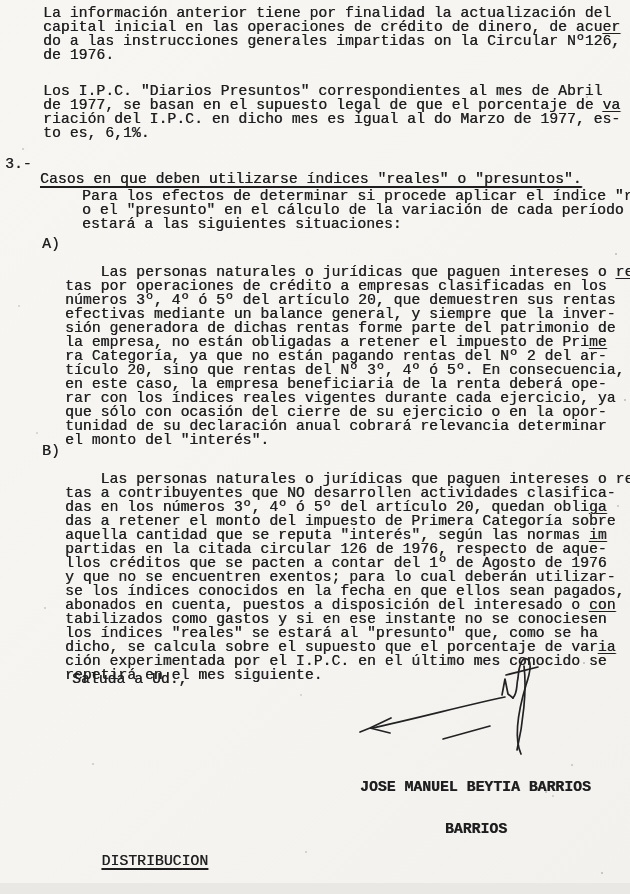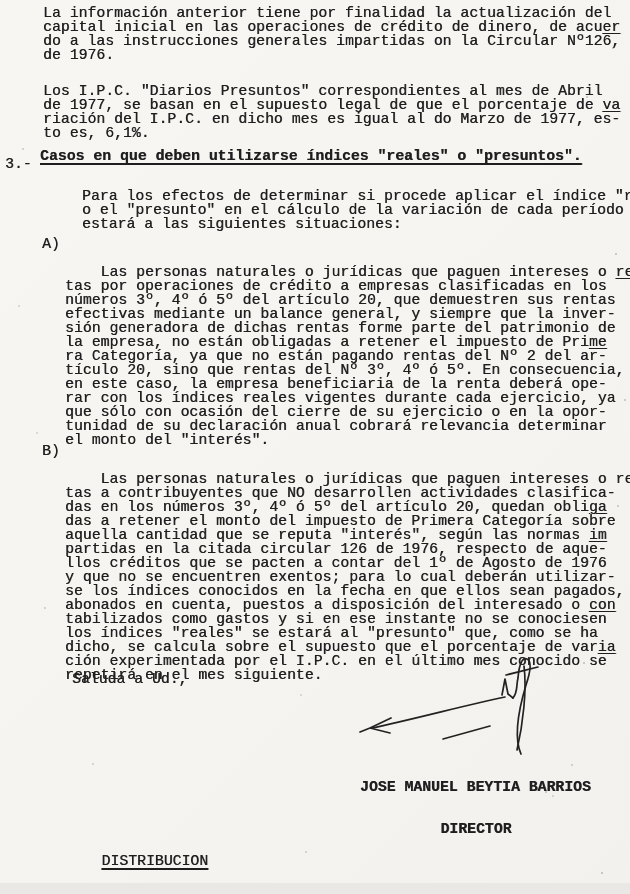--- a/index.html
+++ b/index.html
@@ -79,21 +79,21 @@
 do a las instrucciones generales impartidas on la Circular Nº126,
 de 1976.</div>
 
   <div class="txt" style="left:43px;top:84px;width:586px;">Los I.P.C. "Diarios Presuntos" correspondientes al mes de Abril
 de 1977, se basan en el supuesto legal de que el porcentaje de <u>va</u>
 riación del I.P.C. en dicho mes es igual al do Marzo de 1977, es-
 to es, 6,1%.</div>
 
   <div class="txt" style="left:5px;top:157px;">3.-</div>
 
-  <div class="txt heading-underline" style="left:40px;top:149px;width:586px;font-weight:bold;">Casos en que deben utilizarse índices "reales" o "presuntos".</div>
+  <div class="txt heading-underline" style="left:40px;top:172px;width:586px;">Casos en que deben utilizarse índices "reales" o "presuntos".</div>
 
   <div class="txt" style="left:43px;top:189px;width:587px;margin-left:39px;">Para los efectos de determinar si procede aplicar el índice "real"
 o el "presunto" en el cálculo de la variación de cada período se
 estará a las siguientes situaciones:</div>
 
   <div class="txt hang" style="left:42px;top:237px;width:588px;">
     <span class="marker txt" style="position:absolute;">A)</span>
     <span>Las personas naturales o jurídicas que paguen intereses o <u>ren</u>
 tas por operaciones de crédito a empresas clasificadas en los
 números 3º, 4º ó 5º del artículo 20, que demuestren sus rentas
@@ -137,21 +137,21 @@
       <path d="M147,47 L150,31 L153,46 L158,50"></path>
       <path d="M158,50 C163,44 161,38 163,30 C164,17 167,9 172,11 C177,13 175,25 171,37 C165,57 158,88 166,106"></path>
       <path d="M169,18 C172,42 168,76 162,102"></path>
       <path d="M151,27 L183,19"></path>
       <path d="M88,91 L135,78"></path>
     </g>
   </svg>
 
   <div class="txt sig-name-block" style="left:360px;top:752px;width:232px;">
     <div>JOSE MANUEL BEYTIA BARRIOS</div>
-    <div class="sig-title-line">DIRECTOR</div>
+    <div class="sig-title-line">BARRIOS</div>
   </div>
 
   <div class="txt" style="left:66px;top:840px;">
     <div class="dist-title">DISTRIBUCION</div>
     <div class="dist-item">- AL PERSONAL</div>
     
   </div>
 
 </div>
 

